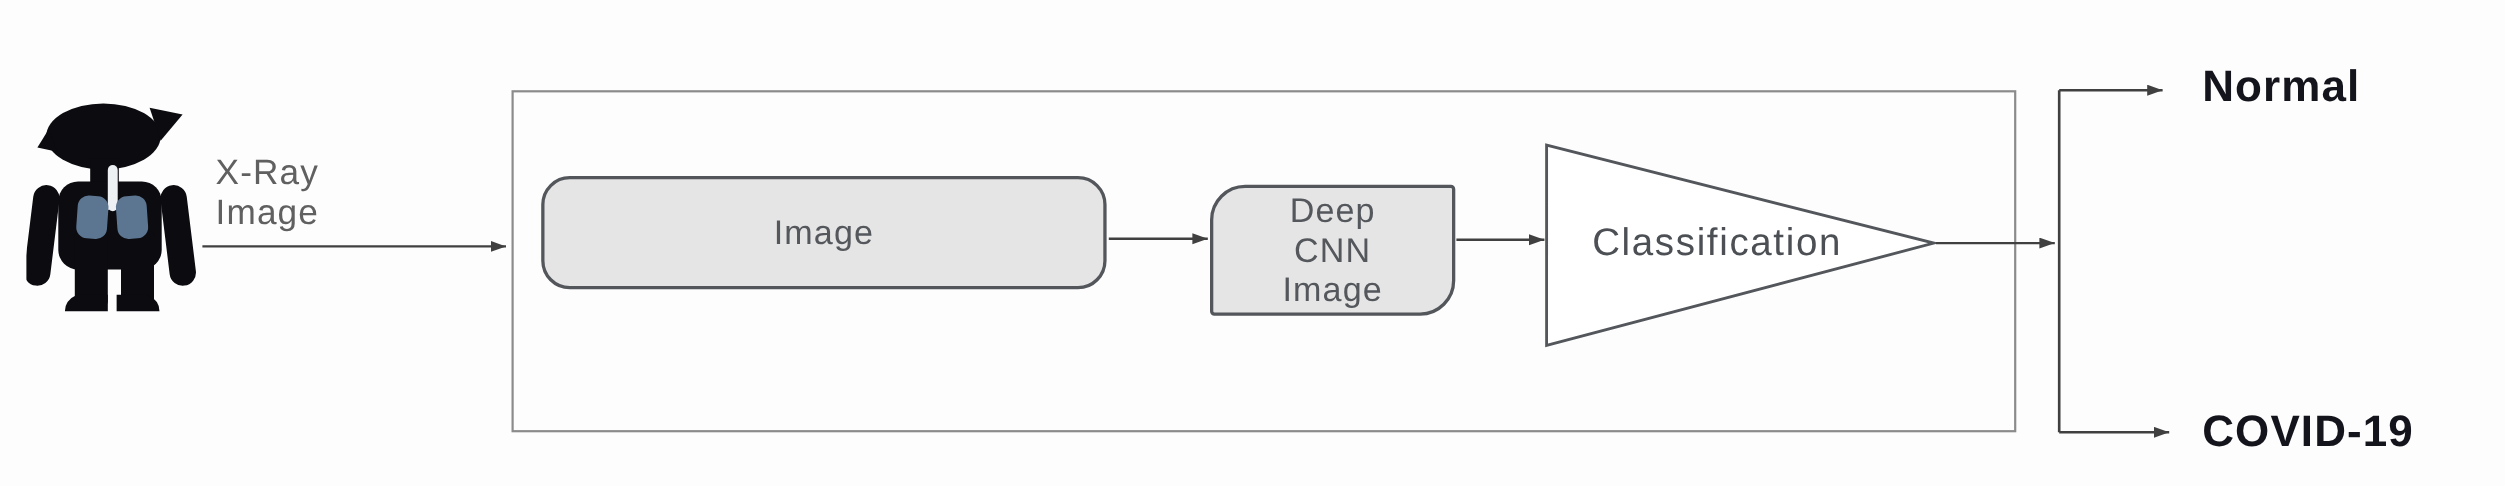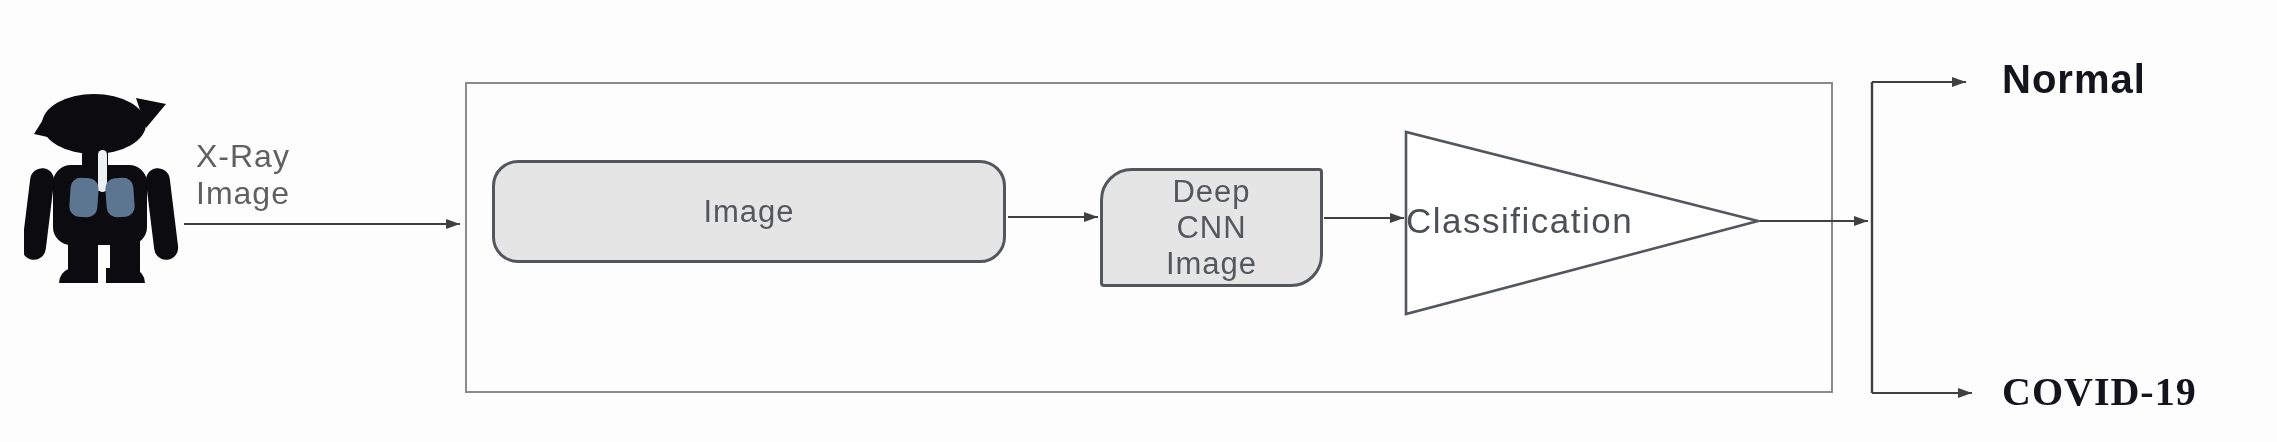--- a/index.html
+++ b/index.html
@@ -26,27 +26,27 @@
   .stage{position:absolute;display:flex;flex-direction:column;align-items:center;justify-content:center;
     background:#e5e5e5;border:3px solid var(--stage-border);box-sizing:border-box;z-index:3;text-align:center;}
   .stage .line{color:var(--stage-text);font-size:31px;letter-spacing:1px;white-space:nowrap;}
   #stage-preprocess{left:492px;top:160px;width:514px;height:103px;border-radius:26px;}
   #stage-preprocess .line{line-height:33px;}
   #stage-cnn{left:1100px;top:168px;width:223px;height:119px;border-radius:32px 4px 32px 4px;}
   #stage-cnn .line{line-height:36px;}
 
   
   .classification-label{position:absolute;left:1406px;top:200px;width:310px;z-index:3;
-    font-size:35px;line-height:42px;letter-spacing:1.5px;color:#4c4f54;white-space:nowrap;}
+    text-align:center;font-size:35px;line-height:42px;letter-spacing:1.5px;color:#4c4f54;white-space:nowrap;}
   .source-label{position:absolute;left:196px;top:138px;z-index:3;color:var(--label-text);
     font-size:32px;line-height:37px;letter-spacing:1px;}
   .output-label{position:absolute;left:2002px;z-index:3;color:var(--output-text);
     font-size:40px;line-height:46px;font-weight:bold;letter-spacing:1px;white-space:nowrap;}
   #output-normal{top:56px;}
-  #output-covid{top:369px;font-family:Liberation Serif, serif;}
+  #output-covid{top:369px;}
 
   
   #person{position:absolute;left:24px;top:92px;width:156px;height:194px;z-index:3;}
   #person .body{fill:var(--silhouette);}
   #person .lung{fill:var(--lungs);}
   #person .trachea{fill:var(--trachea);}
   #person .bronchus{stroke:var(--trachea);stroke-width:3.5;fill:none;stroke-linecap:round;}
 </style>
 </head>
 <body>

